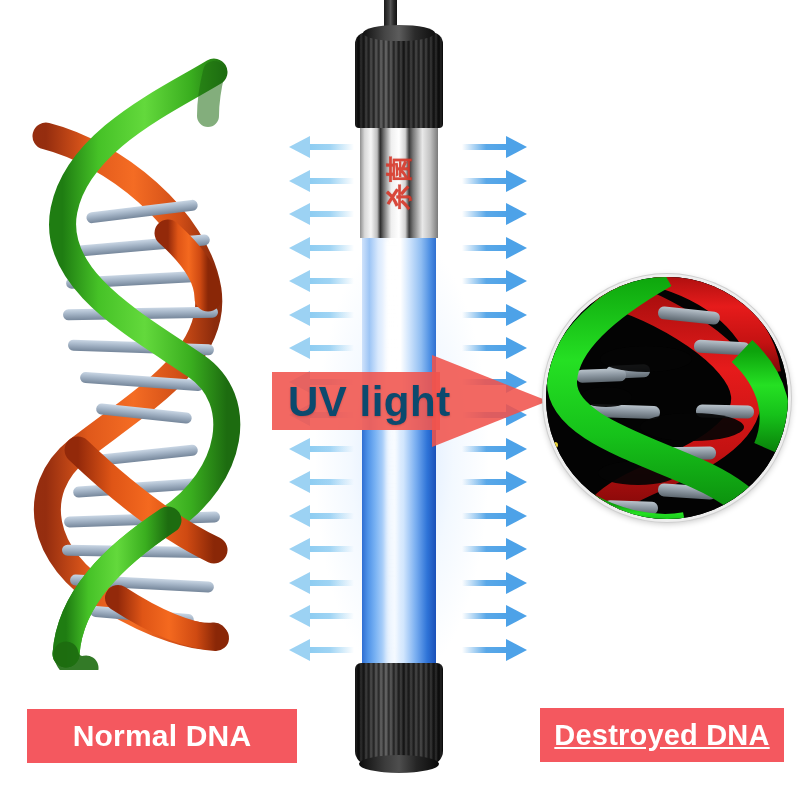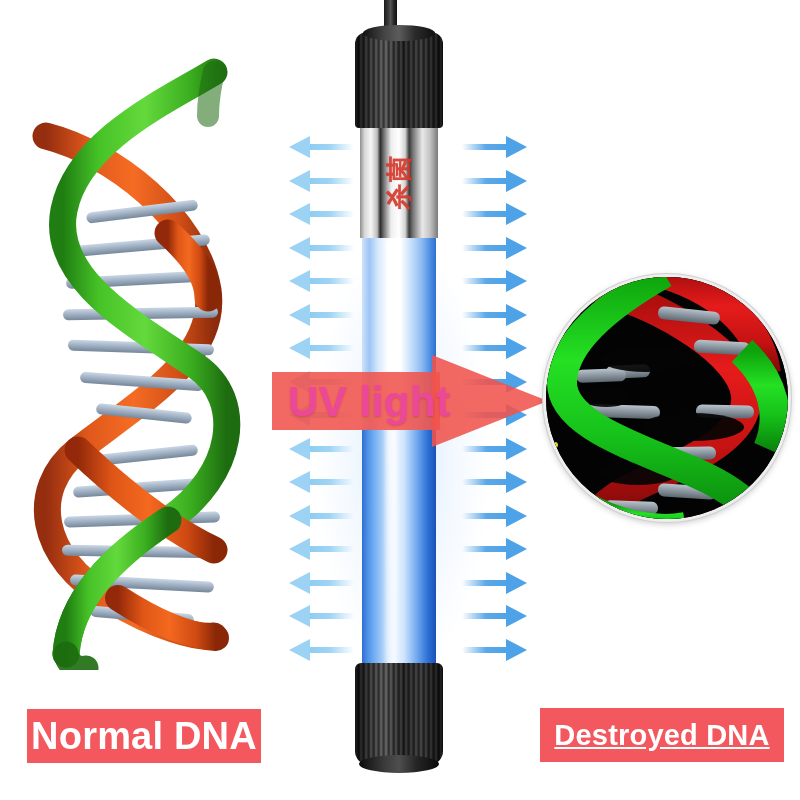--- a/index.html
+++ b/index.html
@@ -19,21 +19,21 @@
   .banner {
     position:absolute;
     display:flex;
     align-items:center;
     justify-content:center;
     color:#ffffff;
     font-weight:bold;
     letter-spacing:0.2px;
     white-space:nowrap;
   }
-  #banner-normal   { left:27px;  top:709px; width:234px; height:54px; font-size:38px; }
+  #banner-normal   { left:27px;  top:709px; width:270px; height:54px; font-size:30px; }
   #banner-destroyed{ left:540px; top:708px; width:244px; height:54px; font-size:29px; }
 
   
   #lamp { position:absolute; left:340px; top:0px; width:120px; height:790px; }
 
   #cord {
     position:absolute; left:44px; top:0px; width:13px; height:40px;
     background:linear-gradient(90deg,#1a1a1a 0%,#3d3d3d 35%,#555 50%,#2a2a2a 75%,#111 100%);
     border-radius:0 0 3px 3px;
   }
@@ -142,21 +142,21 @@
   }
   #uv-head {
     position:absolute; left:160px; top:-9px; width:0; height:0;
     border-top:46px solid transparent;
     border-bottom:46px solid transparent;
     border-left:116px solid #f0534c;
     opacity:0.88;
   }
   #uv-label {
     position:absolute; left:16px; top:14px;
-    color:#ec4899; font-size:42px; font-weight:bold;
+    color:#0c4a6e; font-size:42px; font-weight:bold;
     letter-spacing:0.5px; white-space:nowrap;
     text-shadow:0 1px 2px rgba(120,20,15,0.25);
   }
 
   
   #magnifier {
     position:absolute; left:543px; top:274px; width:248px; height:248px;
     border-radius:50%;
     background:#030303;
     border:3px solid #eeeeee;

